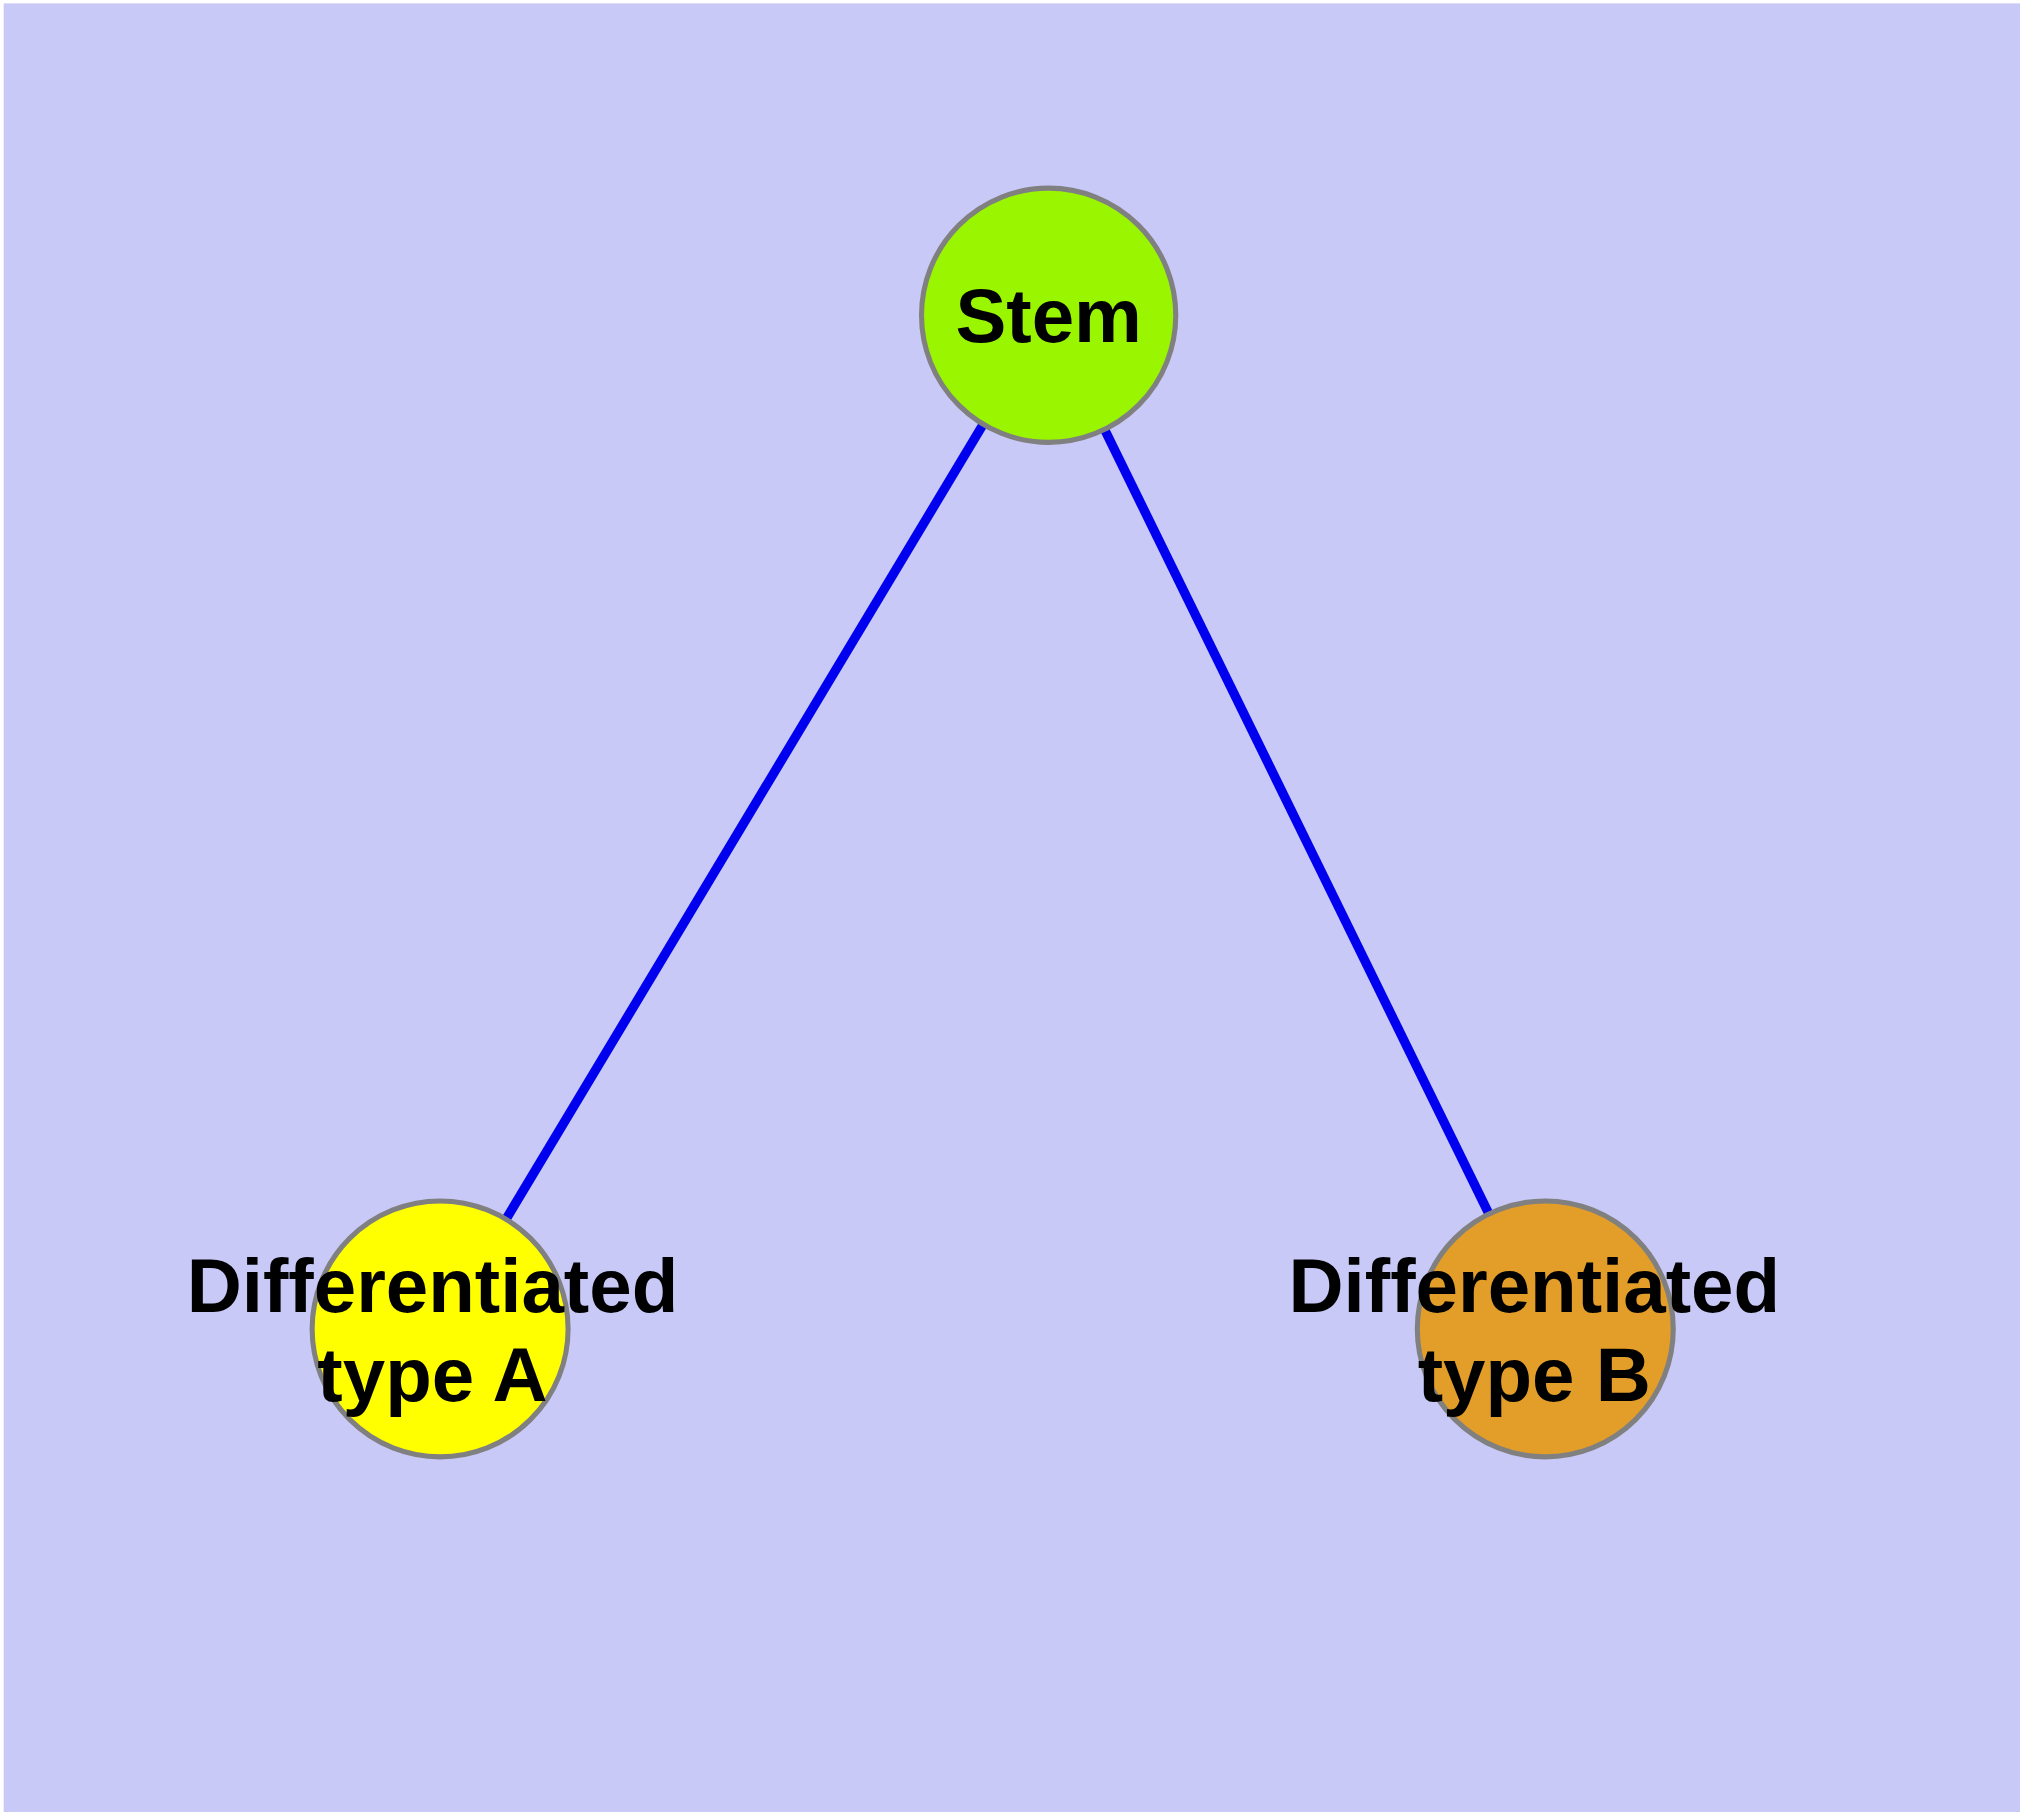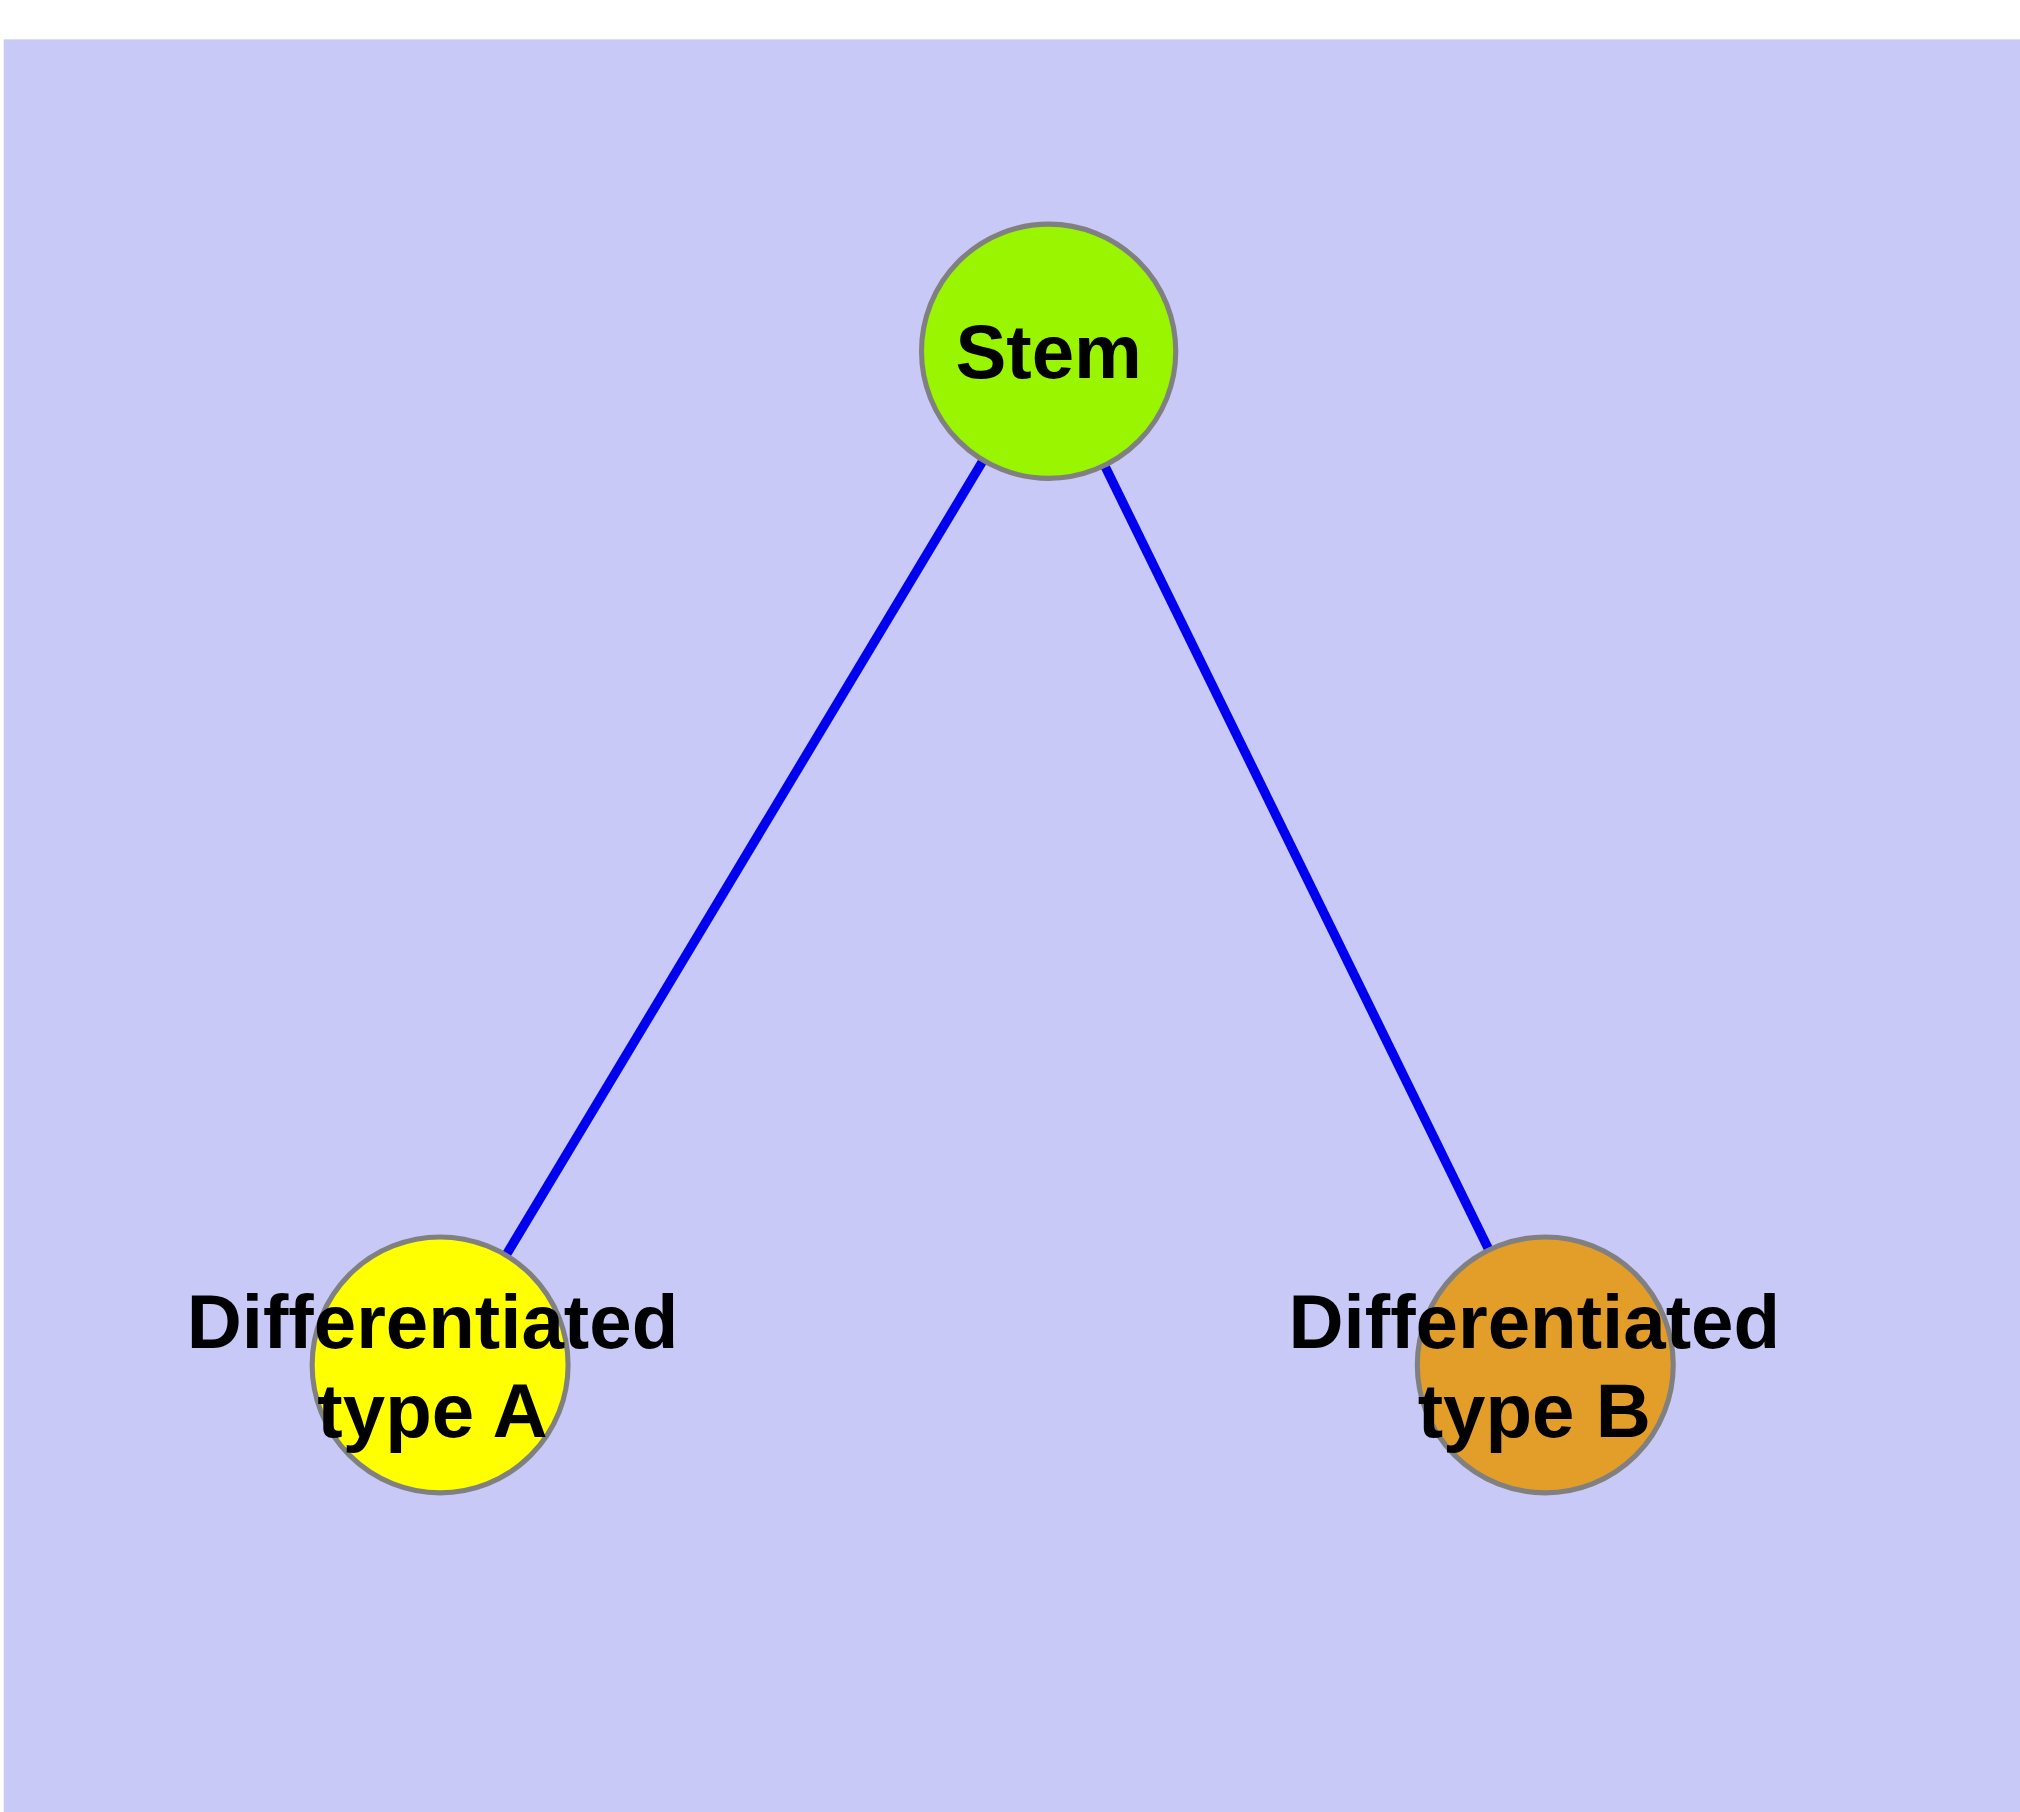--- a/index.html
+++ b/index.html
@@ -7,21 +7,20 @@
     padding: 0;
     background: #ffffff;
     width: 2021px;
     height: 1812px;
     overflow: hidden;
   }
   .canvas {
     position: relative;
     width: 2021px;
     height: 1408px;
-    margin-top: 36px;
   }
   svg {
     display: block;
     width: 2021px;
     height: 1812px;
   }
   .edge {
     stroke-width: 11;
     fill: none;
   }

